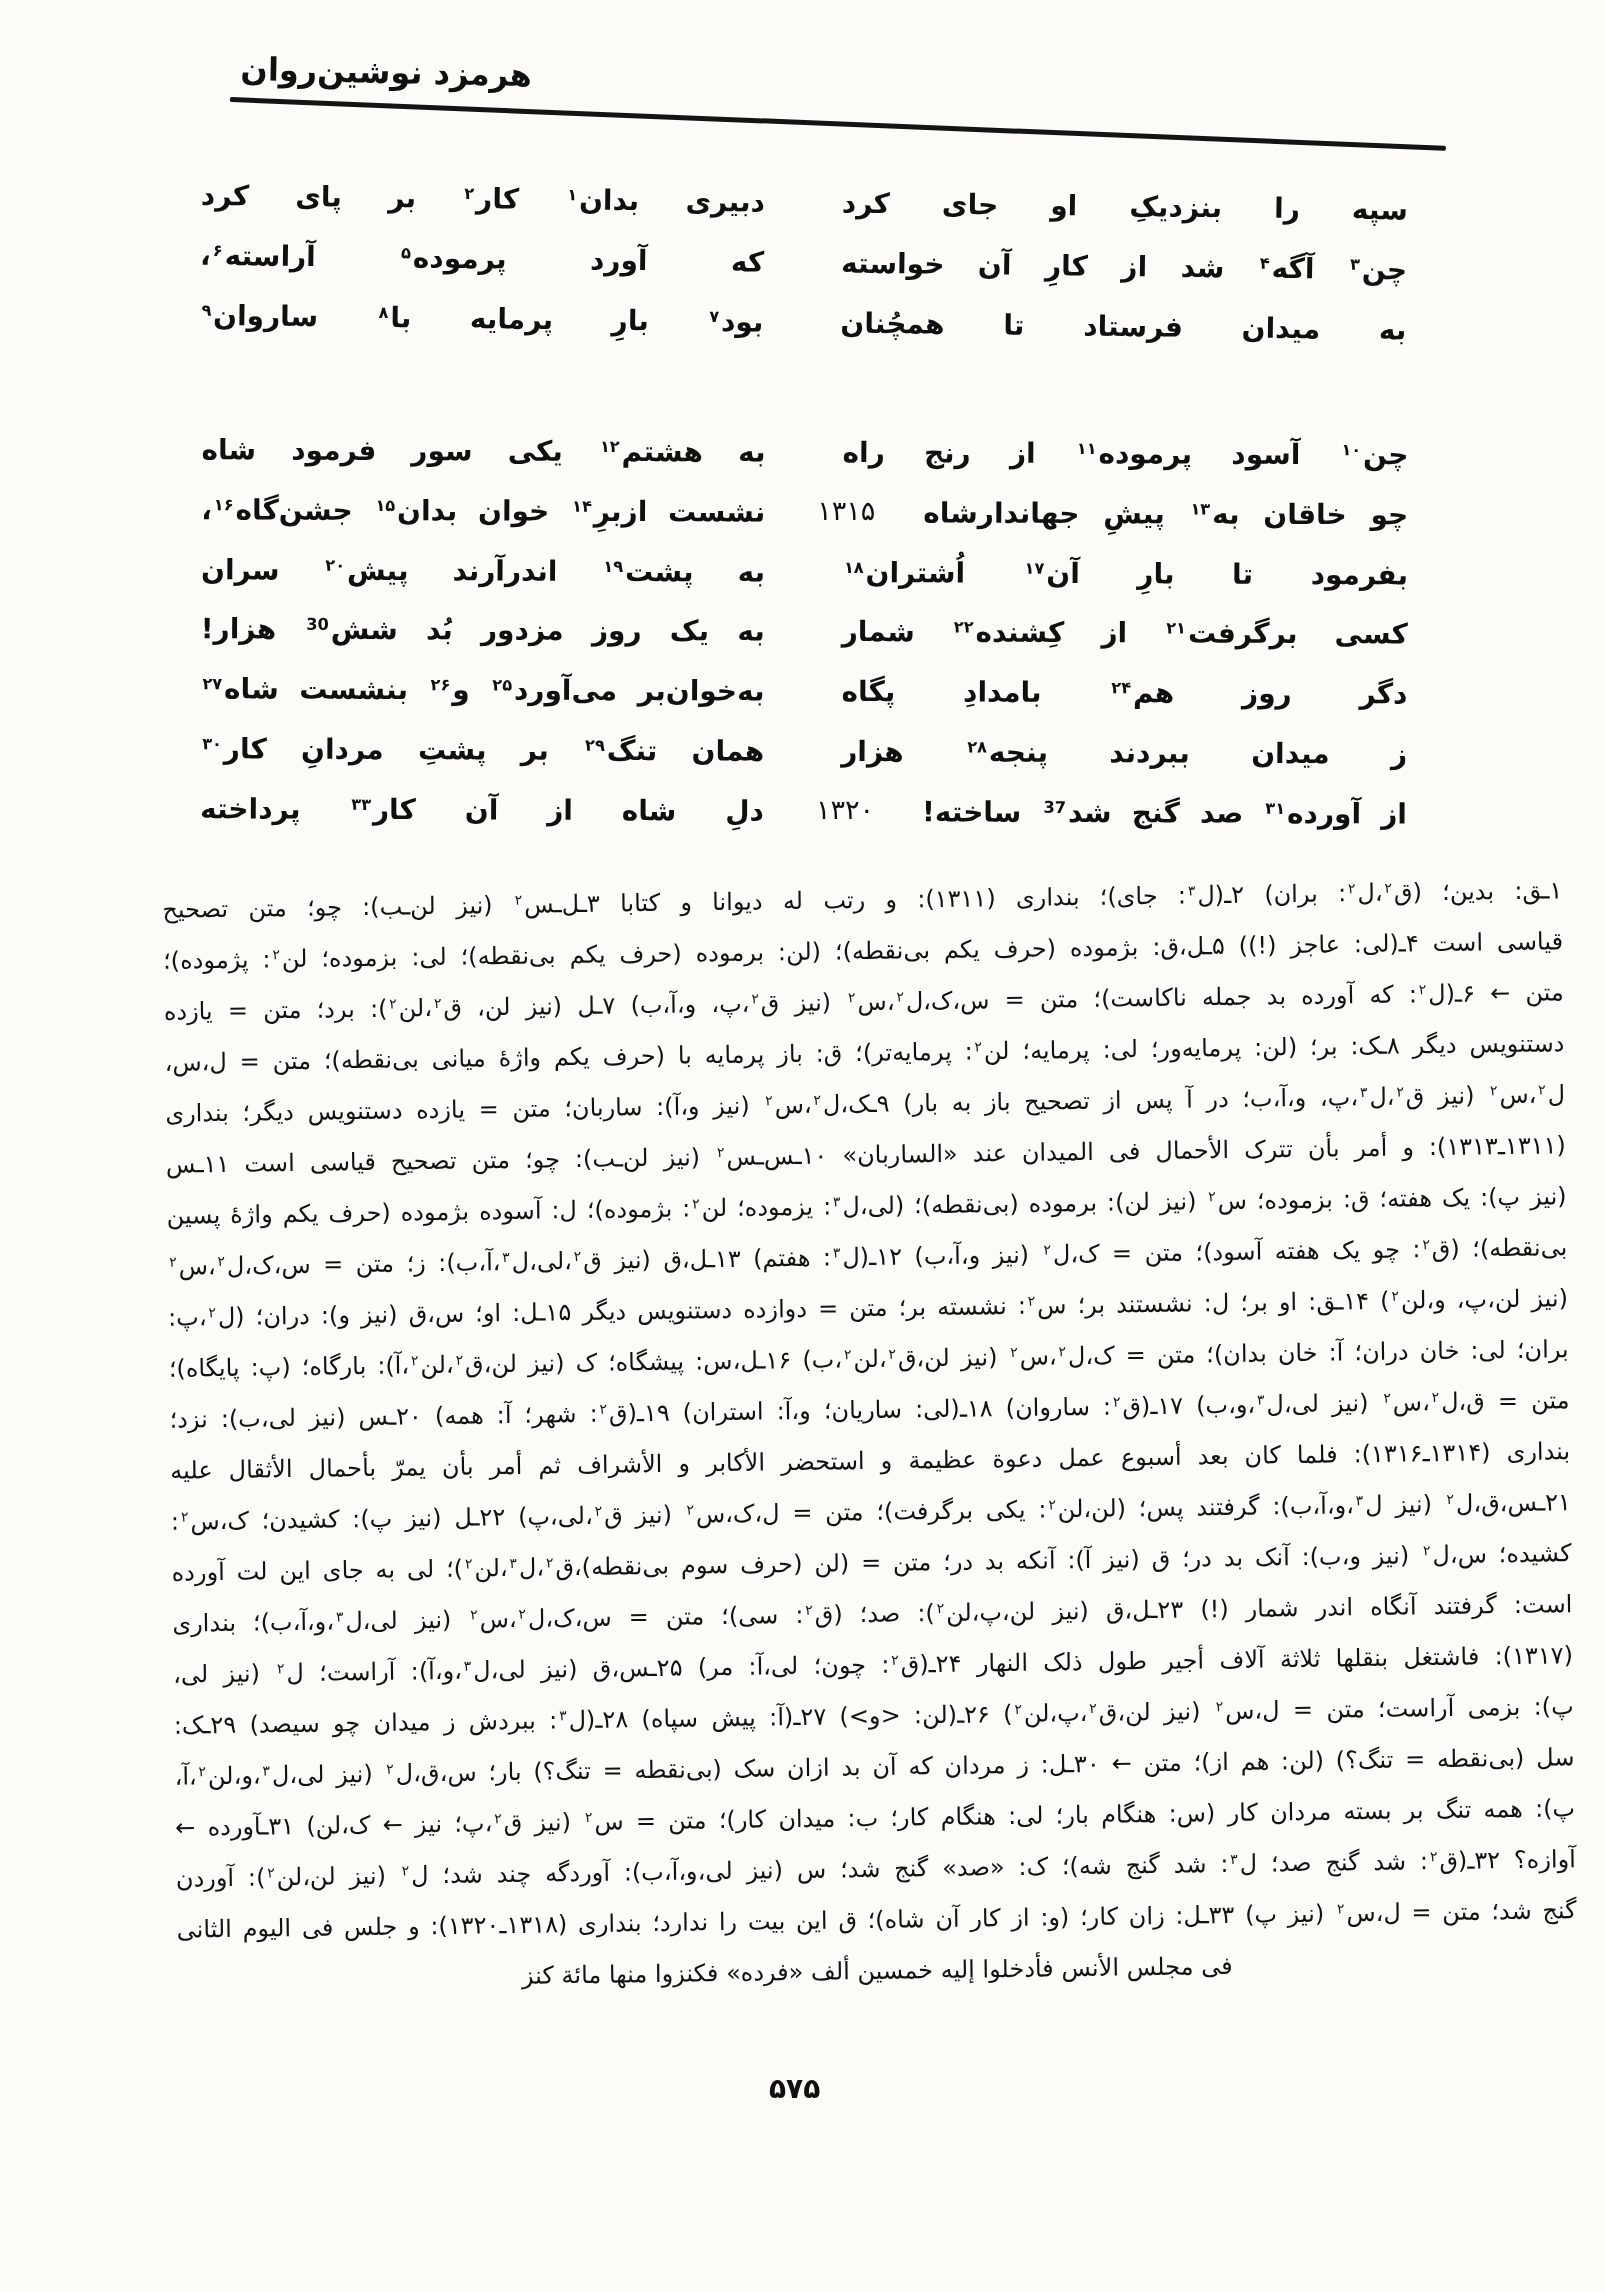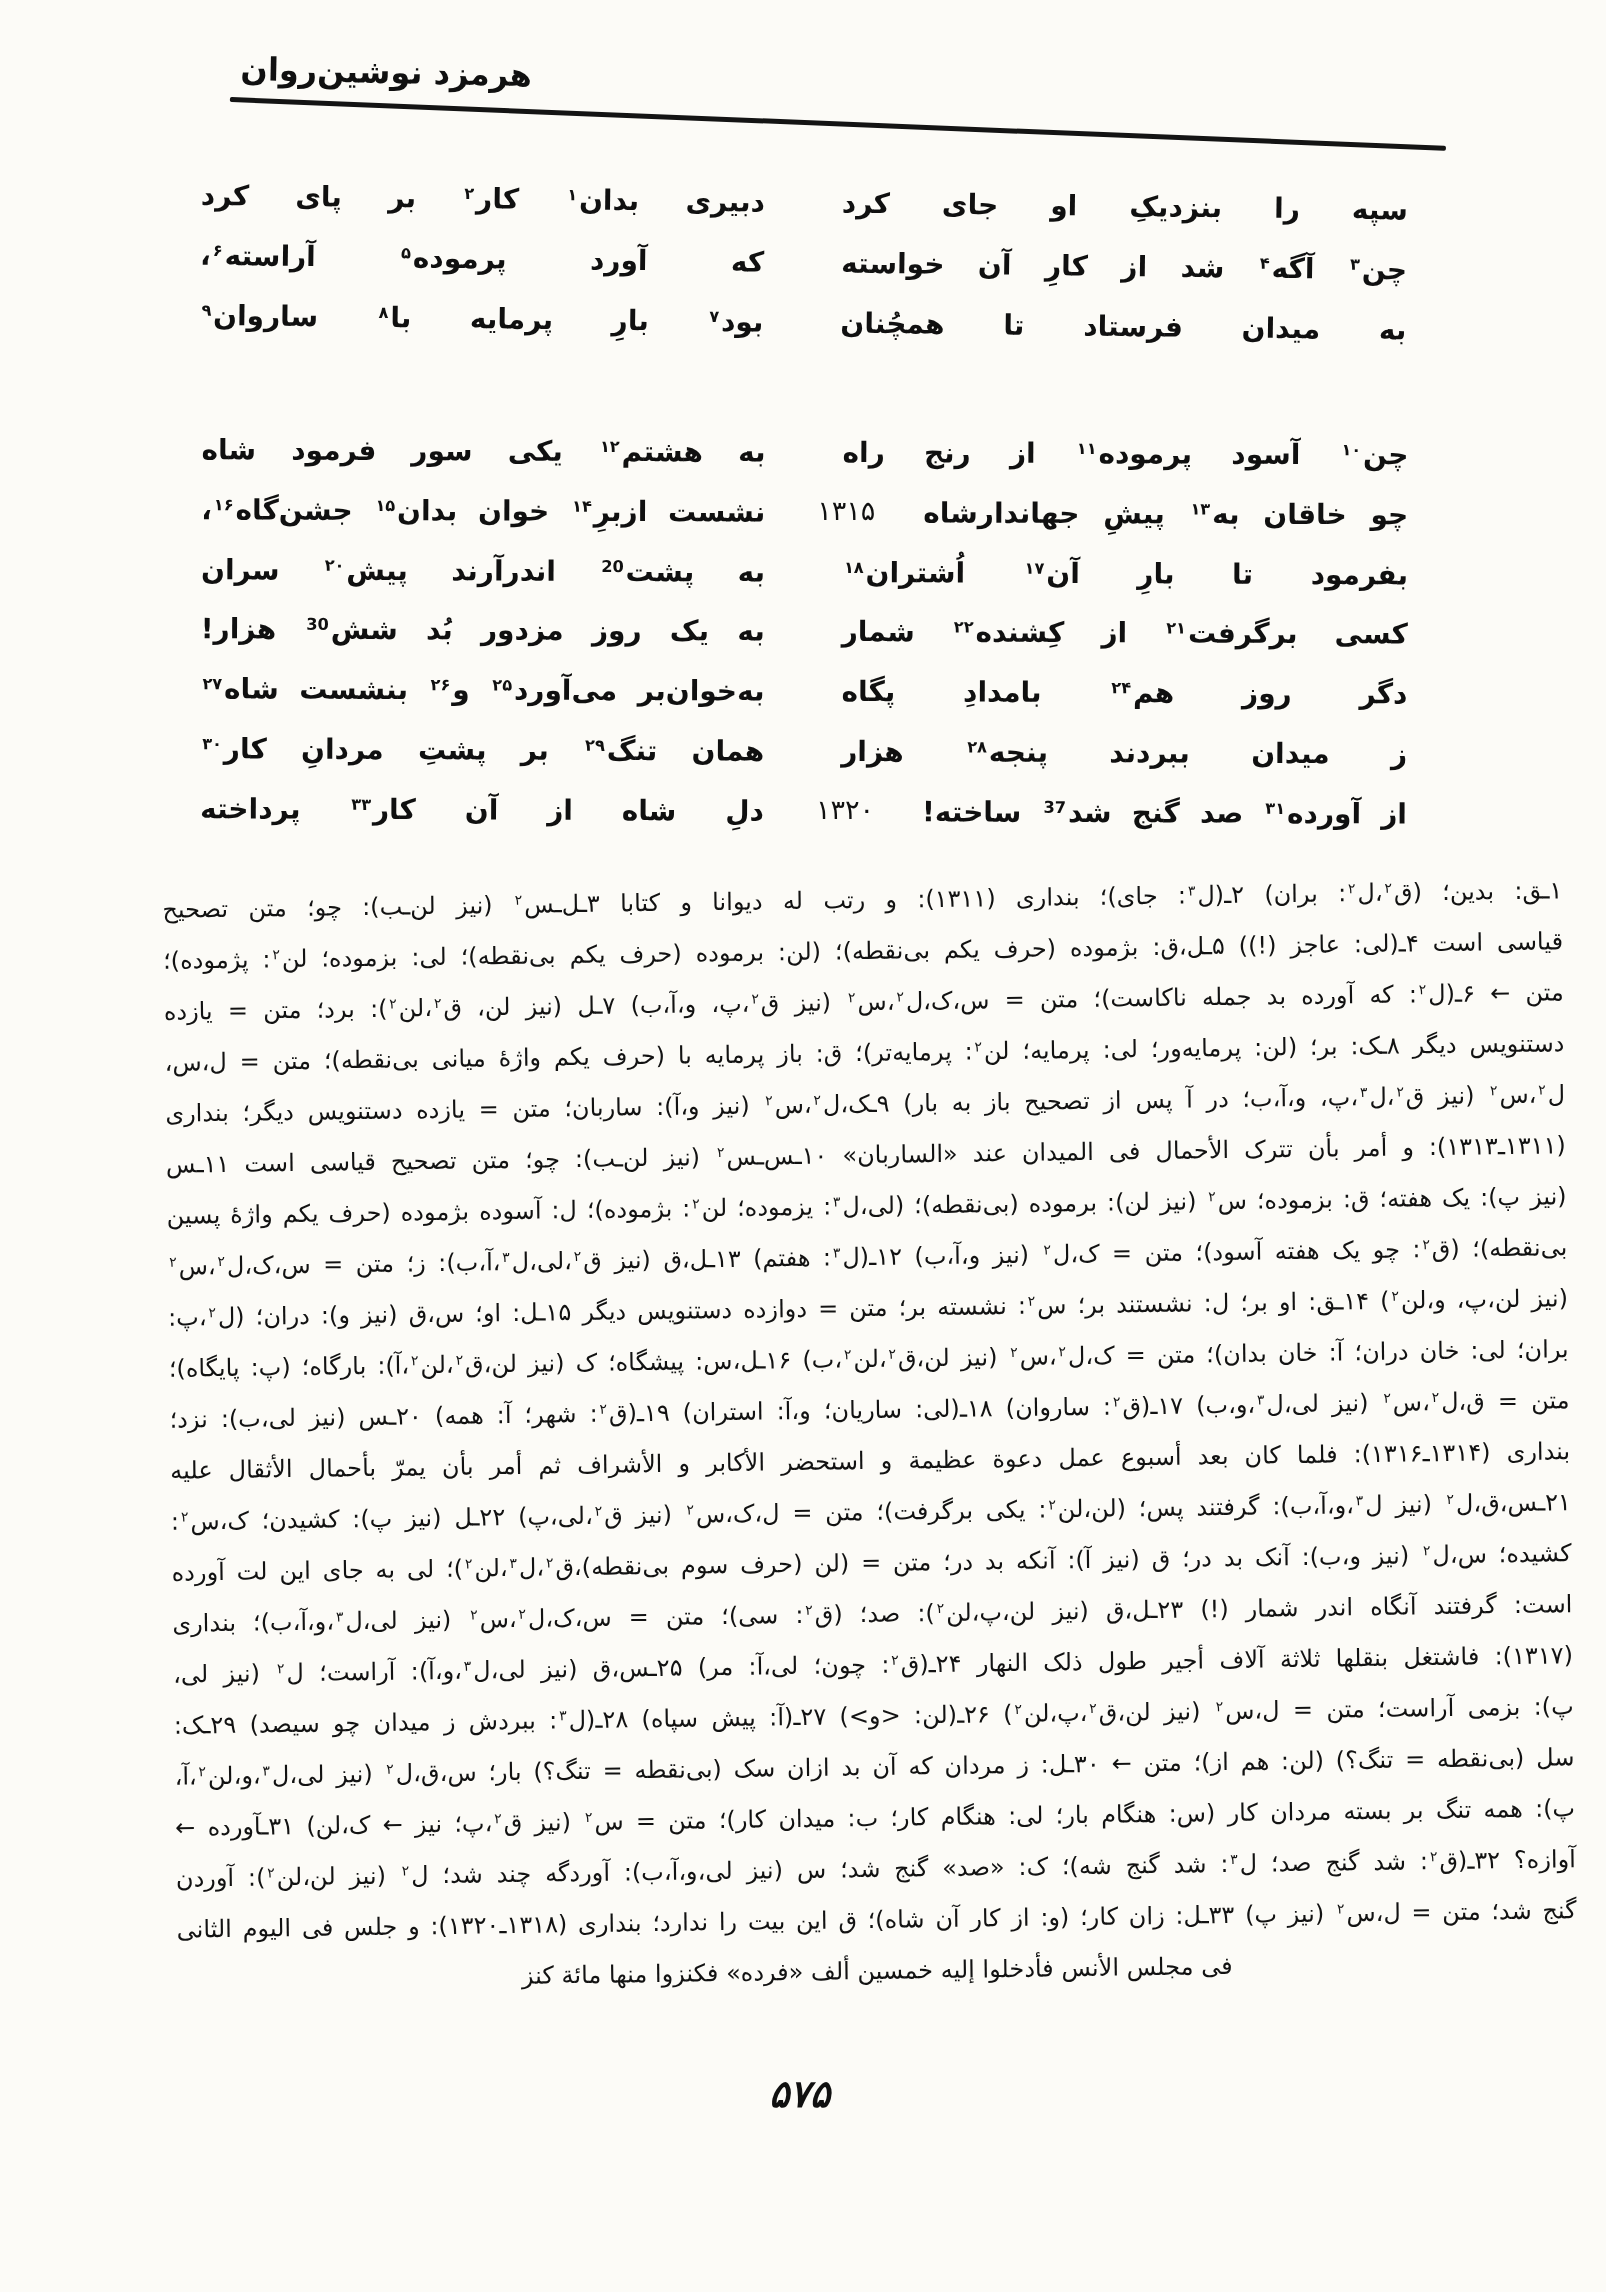--- a/index.html
+++ b/index.html
@@ -49,21 +49,21 @@
     font-size:24px; font-weight:500; color:#121212;
   }
   .fn-line {
     line-height:51px; height:51px;
     text-align:justify; text-align-last:justify;
     white-space:nowrap; overflow:visible;
   }
   .fn-line.fn-last { text-align:center; text-align-last:center; }
   .page-number {
     position:absolute; left:769px; top:2072px;
-    font-size:38px; font-weight:bold; direction:rtl;font-style:italic;
+    font-size:28px; font-weight:bold; direction:rtl;
   }
 </style>
 </head>
 <body>
 
 <div class="page">
   <div class="running-head">هرمزد نوشین‌روان</div>
   <div class="head-rule"></div>
   <div id="poem-s1" class="poem-stanza">
       <div class="verse-row" style="top: 170px;">
@@ -84,21 +84,21 @@
         <div class="hemistich right">چن<sup>۱۰</sup> آسود پرموده<sup>۱۱</sup> از رنج راه</div>
         <div class="hemistich left">به هشتم<sup>۱۲</sup> یکی سور فرمود شاه</div>
       </div>
       <div class="verse-row" style="top: 483px;">
         <span class="verse-num">۱۳۱۵</span>
         <div class="hemistich right numbered">چو خاقان به<sup>۱۳</sup> پیشِ جهاندارشاه</div>
         <div class="hemistich left">نشست ازبرِ<sup>۱۴</sup> خوان بدان<sup>۱۵</sup> جشن‌گاه<sup>۱۶</sup>،</div>
       </div>
       <div class="verse-row" style="top: 543px;">
         <div class="hemistich right">بفرمود تا بارِ آن<sup>۱۷</sup> اُشتران<sup>۱۸</sup></div>
-        <div class="hemistich left">به پشت<sup>20</sup> اندرآرند پیش<sup>۲۰</sup> سران</div>
+        <div class="hemistich left">به پشت<sup>۱۹</sup> اندرآرند پیش<sup>۲۰</sup> سران</div>
       </div>
       <div class="verse-row" style="top: 602px;">
         <div class="hemistich right">کسی برگرفت<sup>۲۱</sup> از کِشنده<sup>۲۲</sup> شمار</div>
         <div class="hemistich left">به یک روز مزدور بُد شش<sup>30</sup> هزار!</div>
       </div>
       <div class="verse-row" style="top: 662px;">
         <div class="hemistich right">دگر روز هم<sup>۲۴</sup> بامدادِ پگاه</div>
         <div class="hemistich left">به‌خوان‌بر می‌آورد<sup>۲۵</sup> و<sup>۲۶</sup> بنشست شاه<sup>۲۷</sup></div>
       </div>
       <div class="verse-row" style="top: 722px;">

